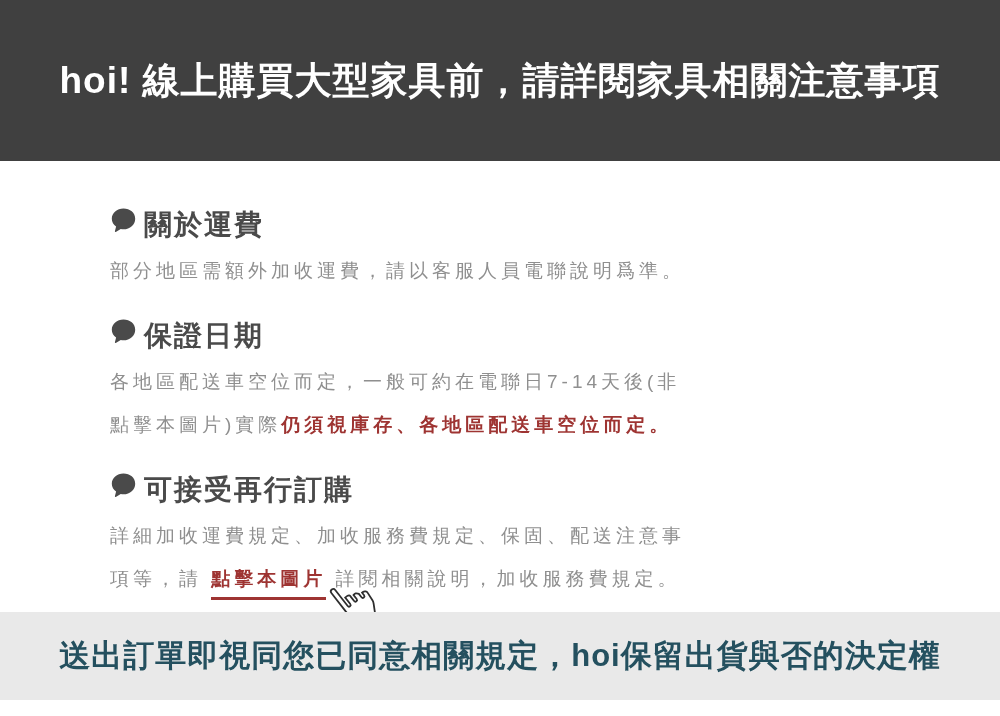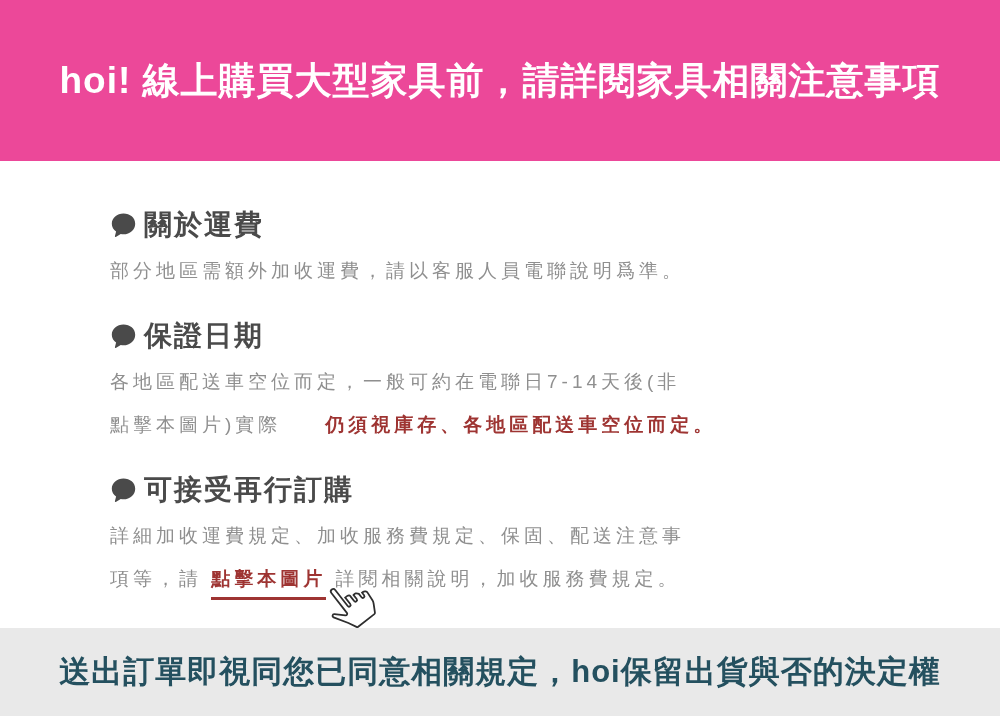--- a/index.html
+++ b/index.html
@@ -12,21 +12,21 @@
     position: relative;
     width: 1000px;
     height: 716px;
     background: #ffffff;
     overflow: hidden;
   }
 
   
   .header {
     height: 161px;
-    background: #ec4899;
+    background: #404040;
     display: flex;
     align-items: center;
     justify-content: center;
   }
   .header-title {
     color: #ffffff;
     font-size: 37px;
     font-weight: bold;
     letter-spacing: 1px;
     white-space: nowrap;
@@ -34,21 +34,21 @@
 
   
   .content {
     padding: 46px 90px 0 110px;
   }
   .notice {
     margin-bottom: 26px;
   }
   .notice-heading {
     display: flex;
-    align-items: center;
+    align-items: flex-start;
     gap: 7px;
     line-height: 36px;
   }
   .bubble-icon {
     width: 27px;
     height: 27px;
     flex: 0 0 auto;
     display: block;
   }
   .notice-title {
@@ -62,21 +62,20 @@
     width: 800px;
     font-size: 19px;
     line-height: 43px;
     color: #8f8f8f;
     letter-spacing: 4px;
   }
   .body-line { white-space: nowrap; }
   .emphasis-red {
     color: #9e3432;
     font-weight: bold;
-    margin-left: 44px;
   }
   .link-wrap {
     position: relative;
     display: inline-block;
   }
   .image-link {
     color: #9e3432;
     font-weight: bold;
     border-bottom: 3px solid #9e3432;
     padding-bottom: 8px;
@@ -89,21 +88,21 @@
     width: 52px;
     height: 52px;
     transform: rotate(-38deg);
     pointer-events: none;
   }
 
   
   .footer {
     position: absolute;
     left: 0;
-    bottom: 0;
+    bottom: 16px;
     width: 1000px;
     height: 88px;
     background: #e9e9e9;
     display: flex;
     align-items: center;
     justify-content: center;
   }
   .footer-text {
     color: #24505f;
     font-size: 31px;

